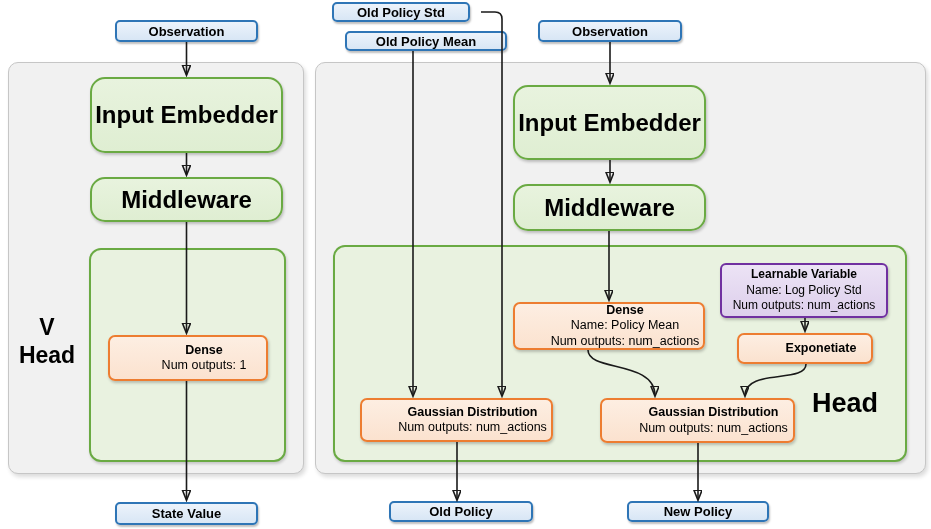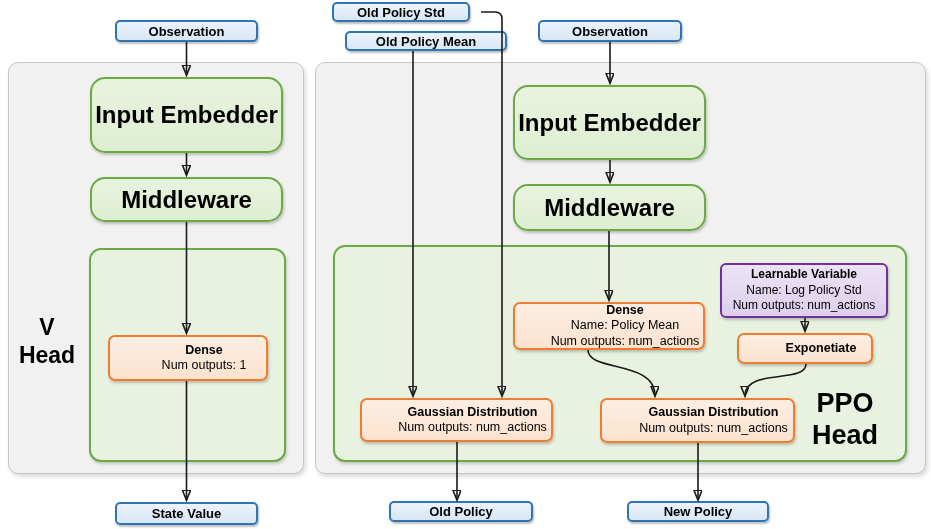--- a/index.html
+++ b/index.html
@@ -62,21 +62,20 @@
   <div class="panel" style="left:315px;top:62px;width:609px;height:410px;"></div>
 
   <div class="container-green" style="left:89px;top:248px;width:193px;height:210px;"></div>
   <div class="container-green" style="left:333px;top:245px;width:570px;height:213px;"></div>
 
   <div class="head-label" id="v-head-label">
     <div>V</div>
     <div>Head</div>
   </div>
   <div class="head-label" id="ppo-head-label">
-    <div>PPO</div>
     <div>Head</div>
   </div>
 
   <div class="node io" style="left:115px;top:20px;width:143px;height:22px;">Observation</div>
   <div class="node proc" style="left:90px;top:77px;width:193px;height:76px;">Input Embedder</div>
   <div class="node proc" style="left:90px;top:177px;width:193px;height:45px;">Middleware</div>
   <div class="node op" style="left:108px;top:335px;width:160px;height:46px;">
     <div class="t">Dense</div>
     <div>Num outputs: 1</div>
   </div>

